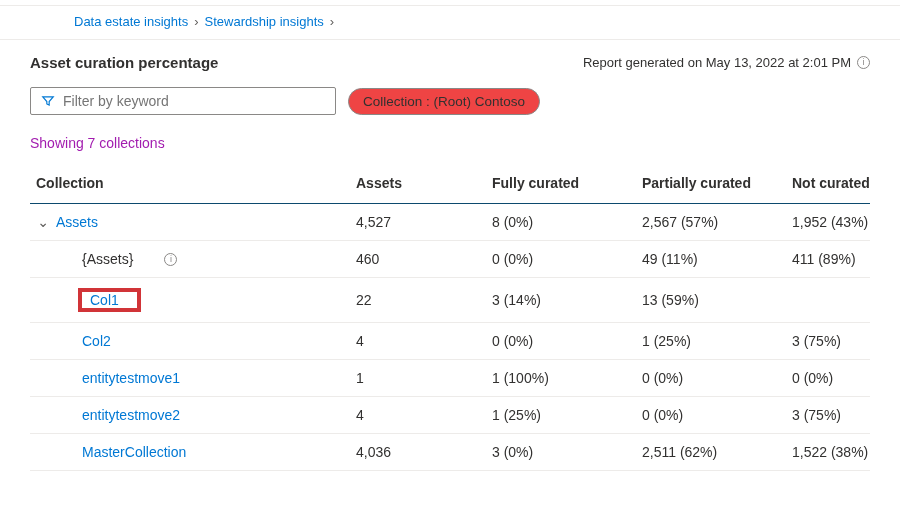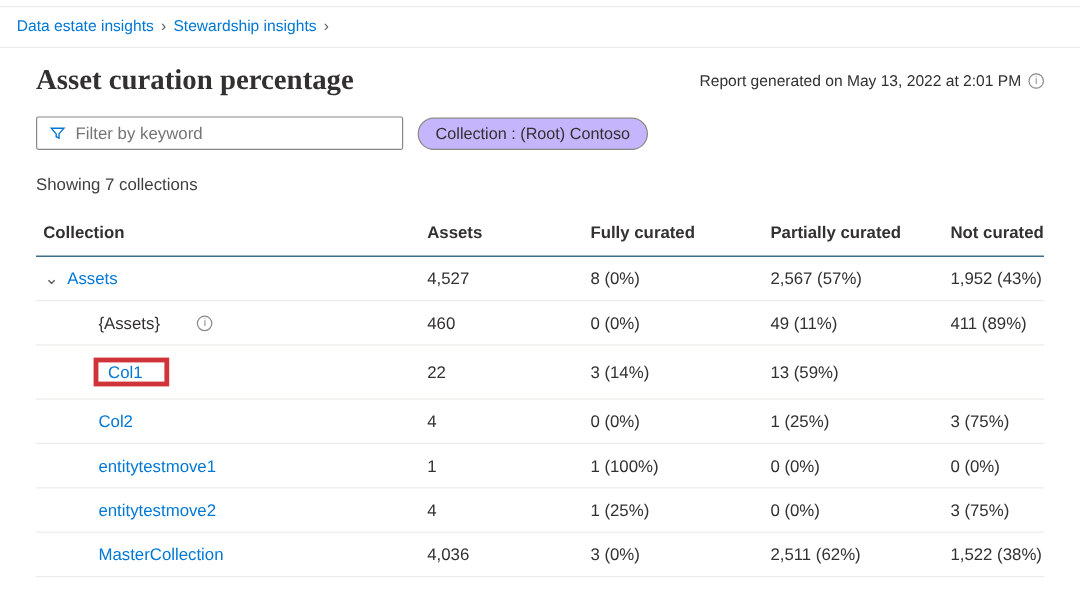--- a/index.html
+++ b/index.html
@@ -8,50 +8,50 @@
       font-size: 14px;
       color: #323130;
       background: #fff;
       width: 900px;
       height: 512px;
       overflow: hidden;
     }
     .topbar { height: 6px; border-bottom: 1px solid #edebe9; }
     .breadcrumb {
       display: flex; align-items: flex-start; gap: 6px;
-      padding: 8px 14px 6px; font-size: 13px;
+      padding: 8px 30px 6px; font-size: 13px; margin-left: 44px;
     }
     .breadcrumb a { color: #0078d4; text-decoration: none; }
     .breadcrumb .sep { color: #605e5c; }
     .divider { border-bottom: 1px solid #edebe9; margin-top: 4px; }
     .heading-row {
       display: flex; justify-content: space-between; align-items: center;
       padding: 14px 30px 12px;
     }
-    .page-title { font-size: 24px; font-weight: 600; font-family: Liberation Serif, serif; }
+    .page-title { font-size: 15px; font-weight: 600; }
     .report-meta { font-size: 13px; color: #323130; display:flex; align-items:center; gap:6px;}
     .filters-row {
       display: flex; align-items: center; gap: 12px; padding: 4px 30px 10px;
     }
     .filter-box {
       display: flex; align-items: center; gap: 8px;
       border: 1px solid #8a8886; border-radius: 2px;
       padding: 5px 10px; width: 306px;
       background: #fff;
     }
     .filter-box input {
       border: none; outline: none; flex: 1; font-size: 14px;
       color: #605e5c;
     }
     .pill {
       border: 1px solid #8a8886; border-radius: 16px;
       padding: 5px 14px; font-size: 13.5px; color: #323130;
-      background: #c4b5fd; cursor: pointer;
+      background: #ef4444; cursor: pointer;
     }
-    .showing { padding: 10px 30px 14px; font-size: 14px; color: #404040; }
+    .showing { padding: 10px 30px 14px; font-size: 14px; color: #a21caf; }
     .table { padding: 0 30px; }
     .thead, .row {
       display: grid;
       grid-template-columns: 320px 136px 150px 150px 120px;
       align-items: center;
       border-bottom: 1px solid #edebe9;
     }
     .thead { padding: 10px 0 12px; font-weight: 600; border-bottom: 1px solid #0c4a6e; }
     .row { padding: 10px 0; font-size: 14px; }
     .th, .td { padding-left: 6px; }

